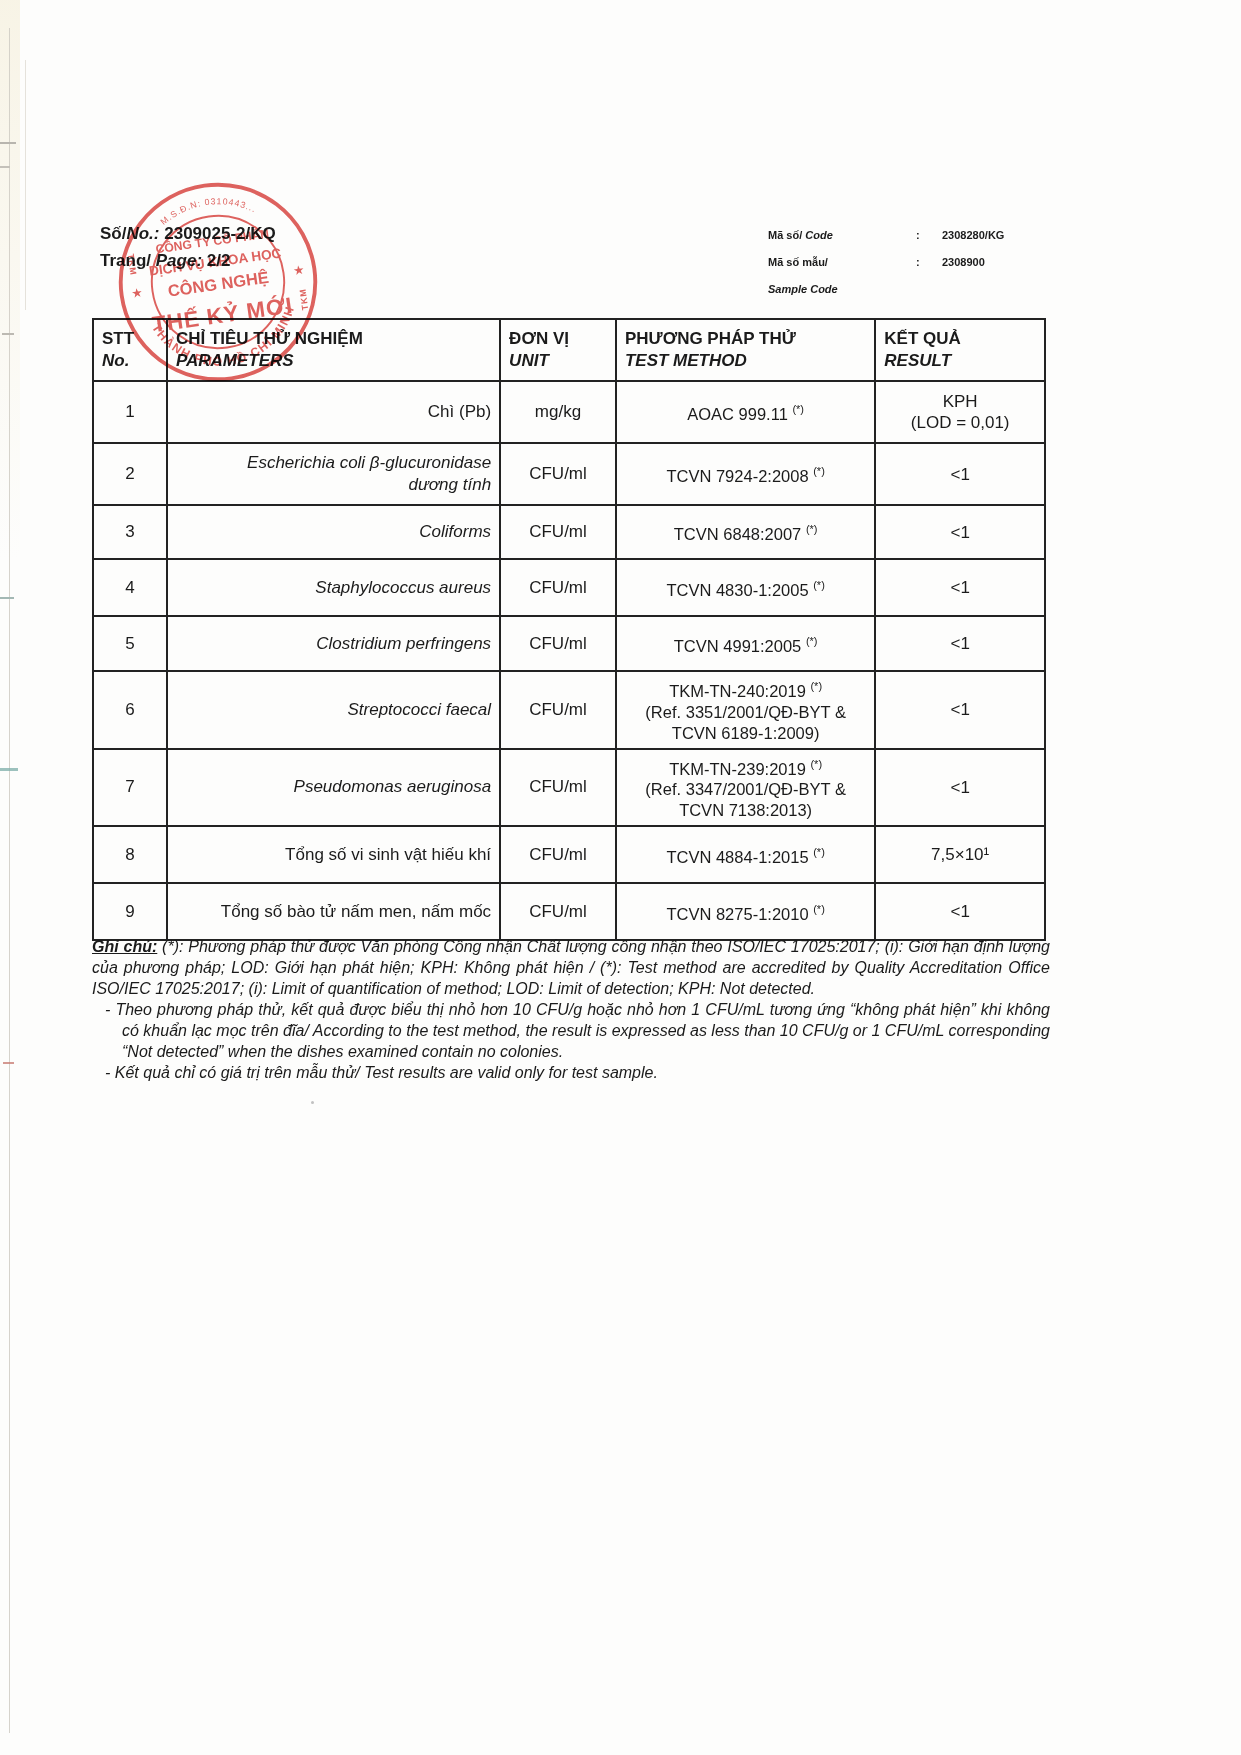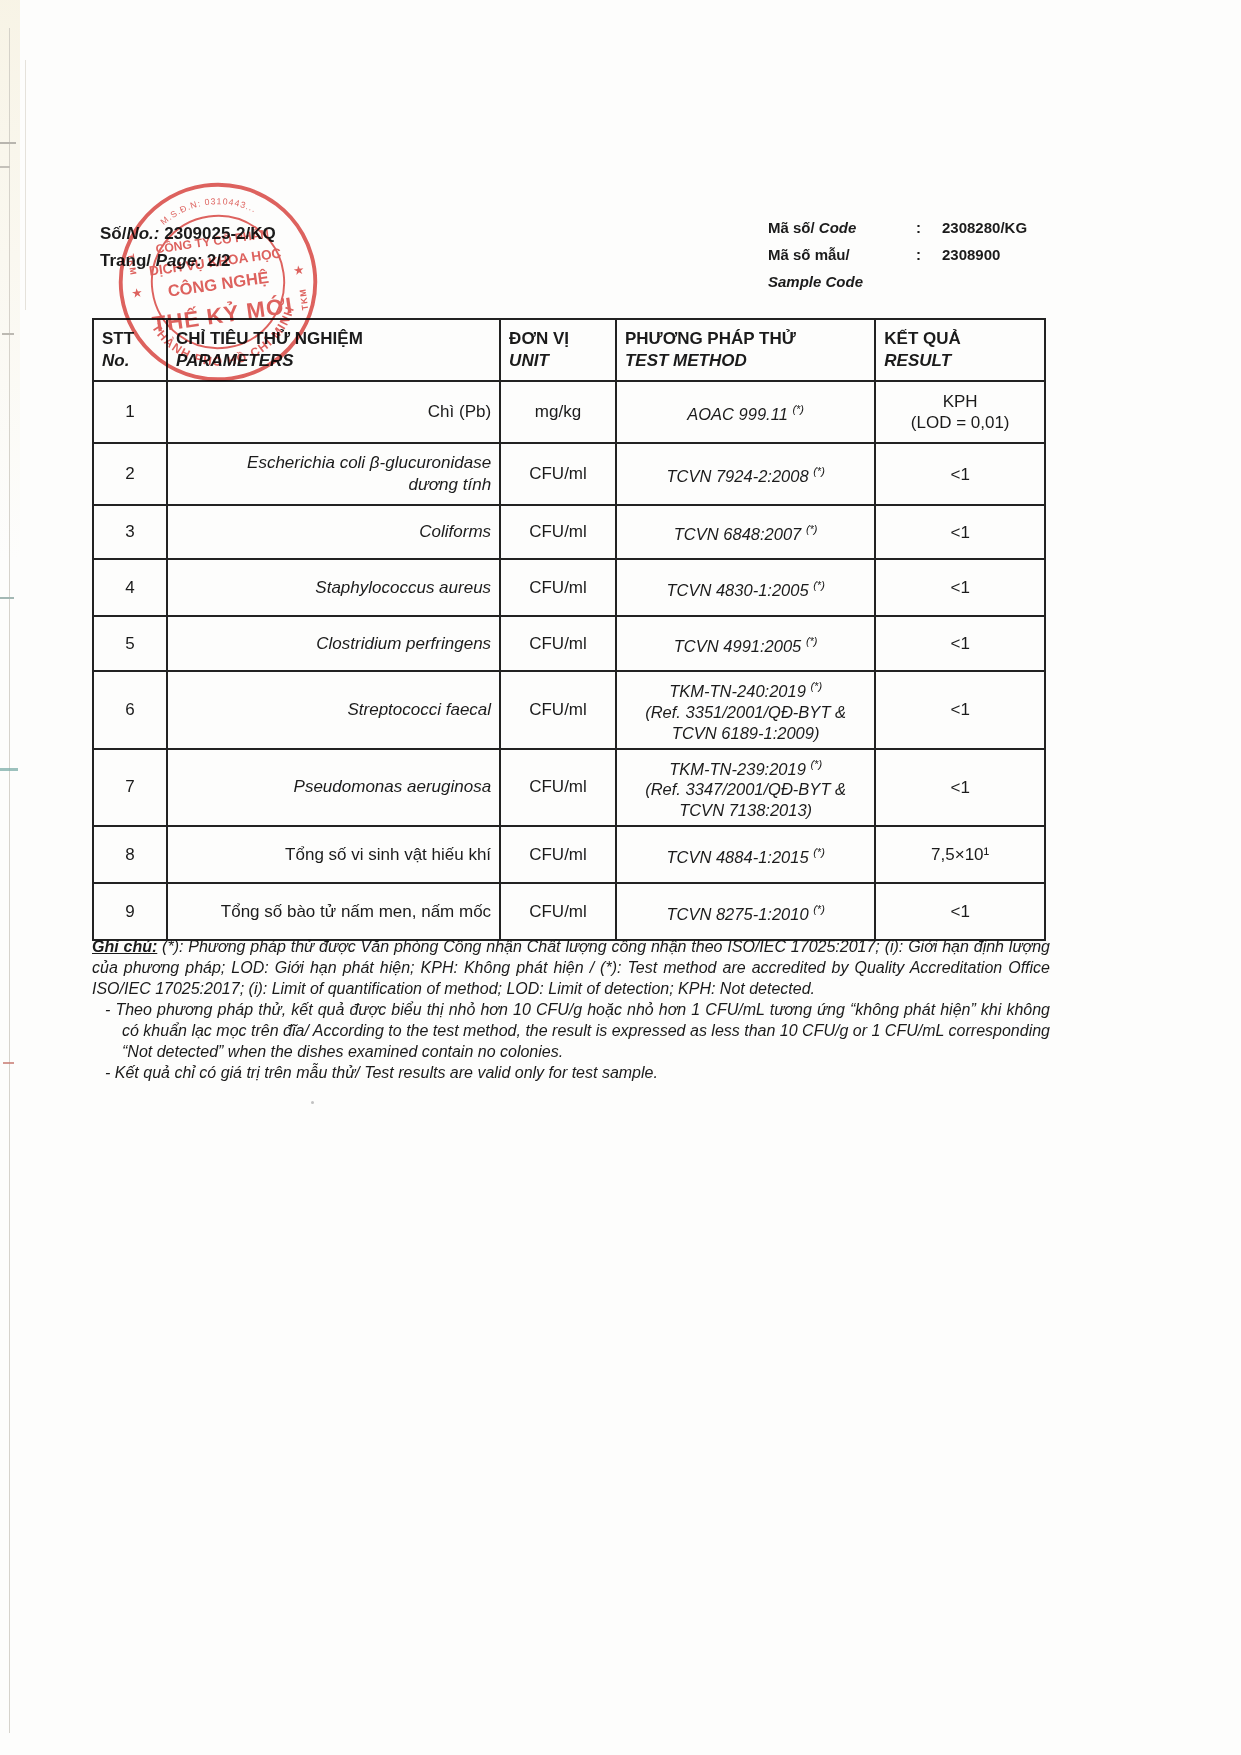--- a/index.html
+++ b/index.html
@@ -28,23 +28,23 @@
   .d1    { left:404px; top:1047px; }
   .d2    { left:311px; top:1101px; }
 
   
   .hdr-left {
     position:absolute; left:100px; top:220px;
     font-size:17px; font-weight:bold; line-height:27px; z-index:2;
   }
   .hdr-left .en { font-style:italic; }
   .hdr-right {
-    position:absolute; left:768px; top:214px;
+    position:absolute; left:768px; top:222px;
     display:grid; grid-template-columns:148px 26px auto;
-    font-size:15px; font-weight:bold; line-height:27px; z-index:2;
+    font-size:11px; font-weight:bold; line-height:27px; z-index:2;
   }
   .hdr-right .en { font-style:italic; }
   .hdr-right .lbl3 { font-style:italic; }
 
   
   .stamp-wrap {
     position:absolute; left:111px; top:175px;
     width:214px; height:214px;
     transform:rotate(-8deg);
     opacity:.82;
@@ -73,21 +73,21 @@
   .report-table th, .report-table td {
     border:2px solid #222;
     padding:4px 8px;
     vertical-align:middle;
   }
   .report-table th { font-weight:bold; text-align:left; line-height:22px; }
   .report-table th .en { font-style:italic; }
   .c-no, .c-unit, .c-method, .c-result { text-align:center; }
   .c-param { text-align:right; padding-left:16px; line-height:22px; }
   .c-param.it { font-style:italic;padding-left:28px; }
-  .c-method { font-size:16.5px; line-height:21px;font-style:italic; }
+  .c-method { font-size:16.5px; line-height:21px; }
   .c-result { line-height:21px; white-space:pre-line; }
   .c-method sup { font-size:11px; }
 
   
   .notes {
     position:absolute; left:92px; top:936px; width:958px;
     font-size:16px; font-style:italic; line-height:21px;
     z-index:1;
   }
   .notes p { margin:0; text-align:justify; }

